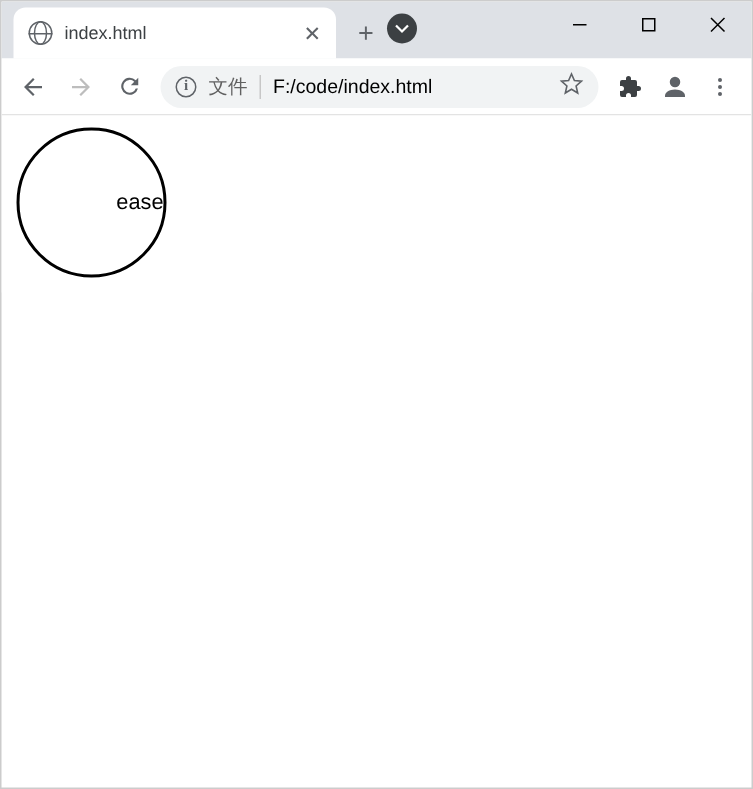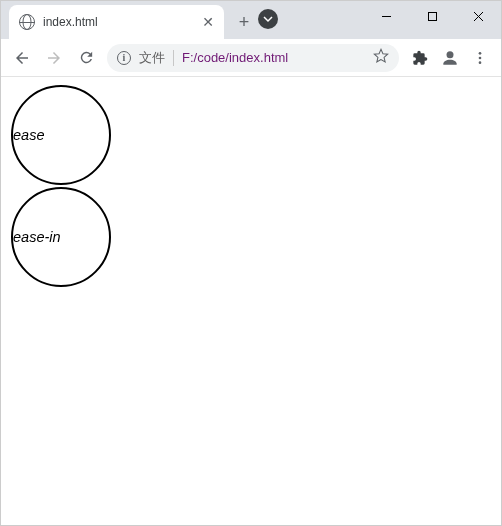--- a/index.html
+++ b/index.html
@@ -66,24 +66,23 @@
       display:flex; align-items:center; justify-content:center; font-size:10px; font-weight:bold; color:#5f6368;
       font-family: Georgia, serif;
     }
     .divider { width:1px; height:16px; background:#c7c7c7; }
     .right-icons { display:flex; align-items:center; gap:0; }
     .avatar { width:20px; height:20px; }
     
     .page { padding:8px 8px 8px 10px; background:#fff; }
     .circle {
       width:100px; height:100px; border:2.5px solid #000;
-      border-radius:50%; display:flex; align-items:center; justify-content:flex-start;
+      border-radius:50%; display:flex; align-items:center; justify-content:flex-end;
       font-size:14.5px; font-family:-apple-system,Segoe UI,Arial,sans-serif;
       margin-bottom:2px;
-      font-style:italic;
     }
   </style>
 </head>
 <body>
 
 <div class="titlebar">
   <div class="tab">
     <span class="glob"></span>
     <span class="tab-title">index.html</span>
     <span class="tab-close">✕</span>
@@ -126,21 +125,21 @@
   </div>
   <div class="icon-btn">
     <svg width="17" height="17" viewBox="0 0 24 24">
         <path d="M17.65 6.35A8 8 0 1 0 19.73 14h-2.08A6 6 0 1 1 16.24 7.76L13 11h7V4z" fill="#5f6368"></path>
       </svg>
   </div>
   <div class="addr">
     <span class="info">i</span>
     <span>文件</span>
     <span class="divider"></span>
-    <span style="color:#701a75;">F:/code/index.html</span>
+    <span style="color:#000000;">F:/code/index.html</span>
     <span style="flex:1"></span>
     <span>
       <svg width="16" height="16" viewBox="0 0 24 24">
           <path d="M12 17.3l-6.2 3.7 1.6-7L2 9.2l7.1-.6L12 2l2.9 6.6 7.1.6-5.4 4.8 1.6 7z" fill="none" stroke="#5f6368" stroke-width="1.6"></path>
         </svg>
     </span>
   </div>
   <div class="right-icons">
     <div class="icon-btn">
       <svg width="16" height="16" viewBox="0 0 24 24">
@@ -160,16 +159,13 @@
           <circle cx="12" cy="19" r="2" fill="#5f6368"></circle>
         </svg>
     </div>
   </div>
 </div>
 
 <div class="page">
   <div class="circle">
     <span>ease</span>
   </div>
-  <div class="circle">
-    <span>ease-in</span>
-  </div>
 </div>
 
 </body></html>

